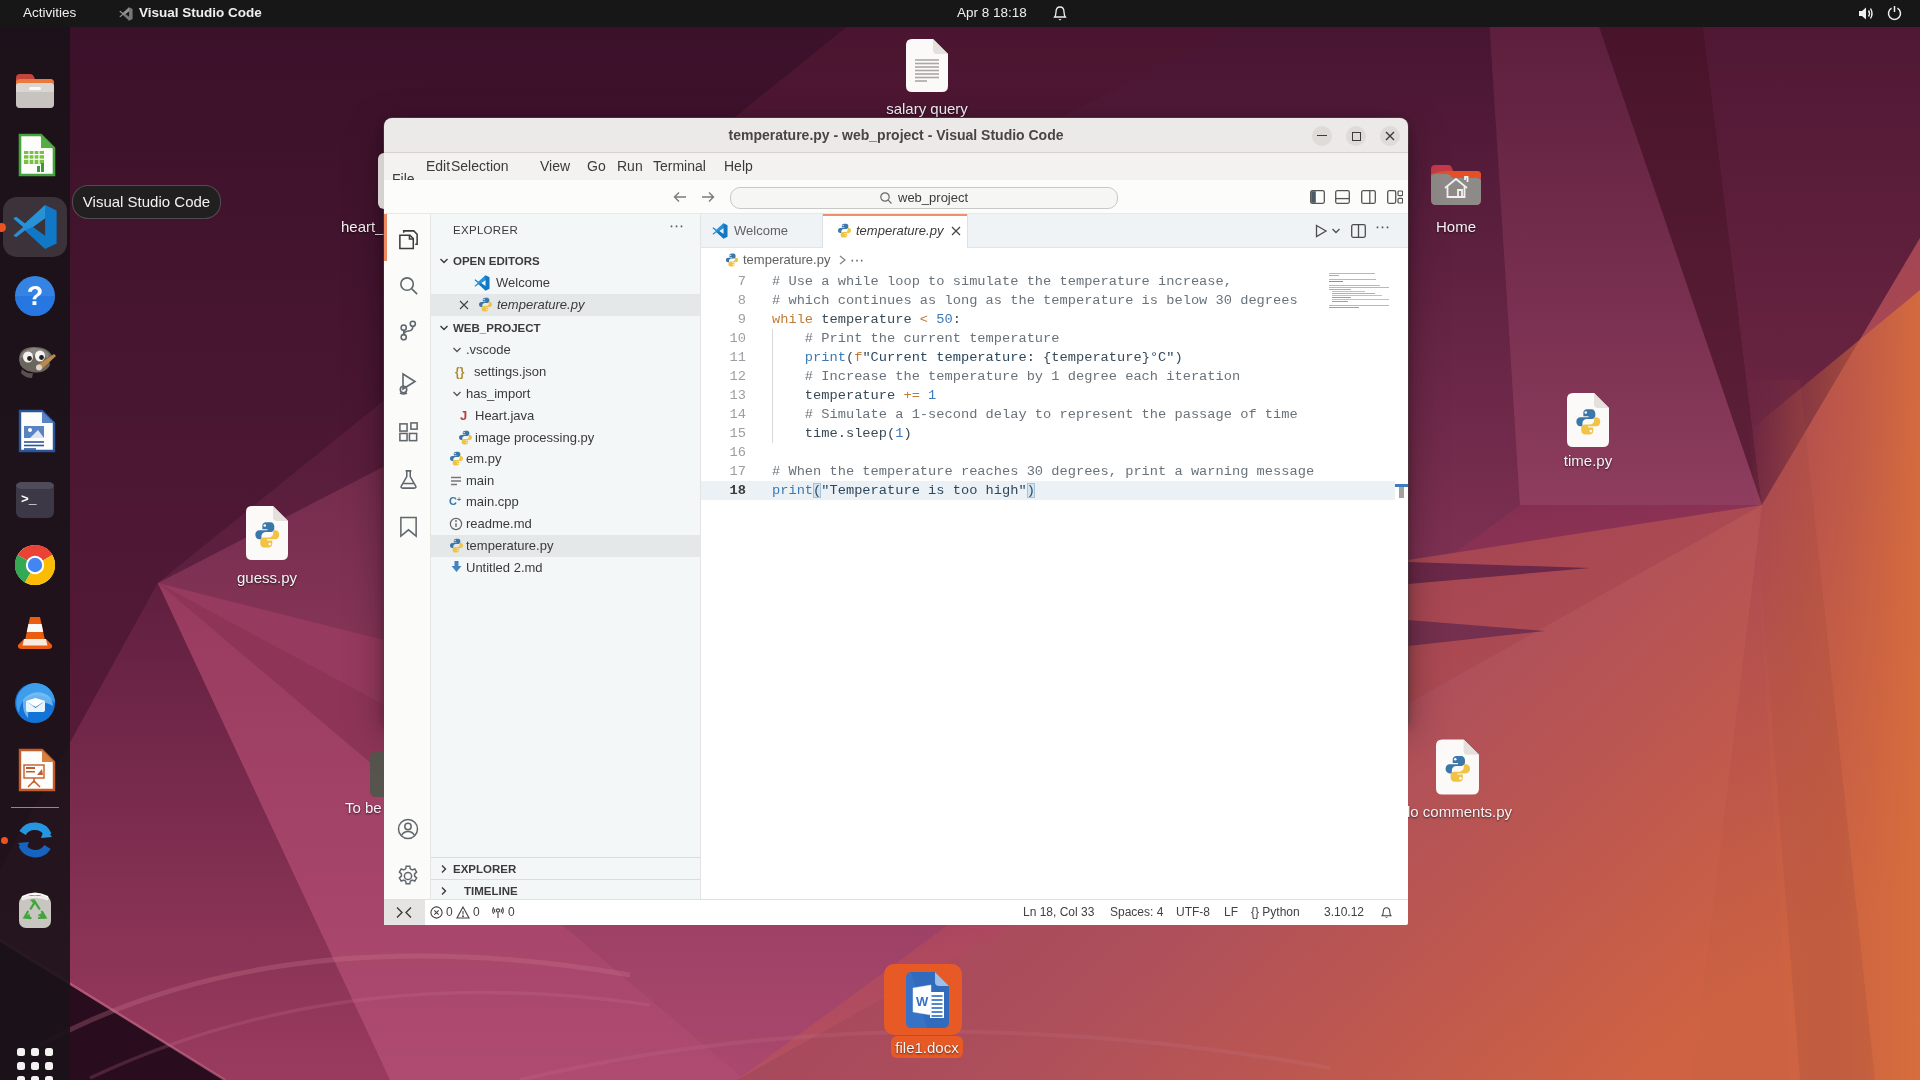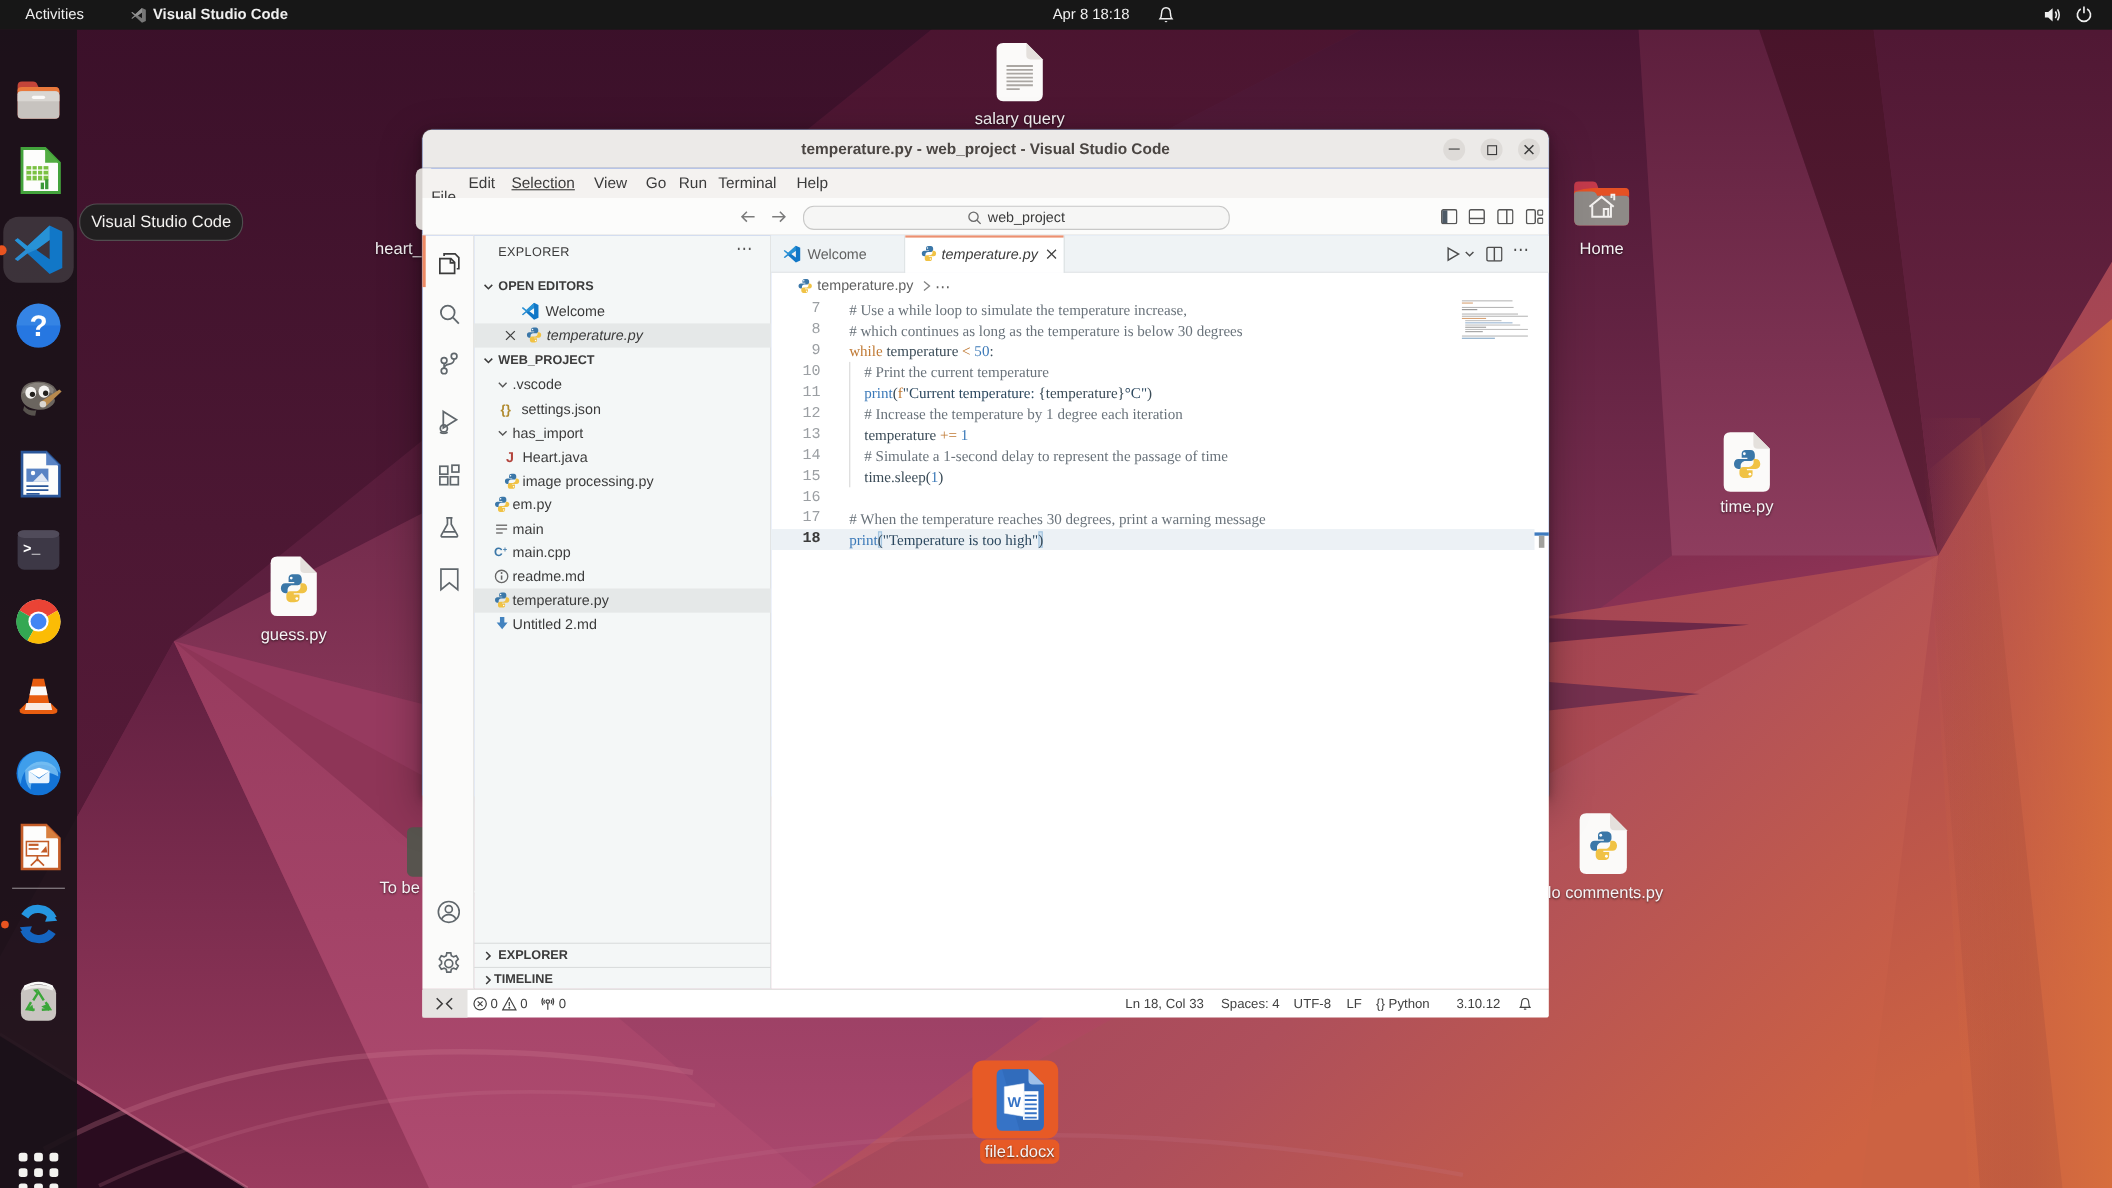--- a/index.html
+++ b/index.html
@@ -28,21 +28,21 @@
   #main{left:0;top:96px;width:1024px;height:685px;}
   #actbar{left:0;top:0;width:47px;height:685px;background:#FBFBFA;border-right:1px solid #E6E6E5;box-sizing:border-box;}
   #sidebar{left:47px;top:0;width:270px;height:685px;background:#F4F7F7;border-right:1px solid #E2E4E4;box-sizing:border-box;
     font-size:13px;color:#3B3B3B;}
   #editor{left:317px;top:0;width:707px;height:685px;background:#fff;}
   #statusbar{left:0;top:781px;width:1024px;height:26px;background:#FFF;border-top:1px solid #E3E1E0;box-sizing:border-box;
     font-size:12px;color:#424242;border-radius:0 0 2px 2px;}
   .srow{position:absolute;top:5px;white-space:nowrap;}
   
   .cmt{color:#6A737B}.kw{color:#C07A35}.idn{color:#3A4B57}.num{color:#3B79B8}.str{color:#2C485F}
-  .codeline{position:absolute;left:71px;white-space:pre;font-family:Liberation Serif, serif;
+  .codeline{position:absolute;left:71px;white-space:pre;font-family:Liberation Mono, monospace;
     font-size:13.7px;line-height:19px;height:19px;letter-spacing:0;}
   .lnum{position:absolute;width:45px;text-align:right;color:#9B9FA3;font-family:"Liberation Mono",monospace;
     font-size:13.7px;line-height:19px;height:19px;}
   
   .trow{position:absolute;left:0;width:270px;height:22px;line-height:22px;white-space:nowrap;}
   .trow .ic{position:absolute;top:3px;}
   .sel{background:#E5E8E8;}
   .chev{position:absolute;top:5px;width:12px;height:12px;}
   .shead{font-weight:bold;font-size:11.5px;color:#3B3B3B;}
 </style>
@@ -411,21 +411,21 @@
       </div>
     <div class="wbtn" style="left:996px;">
       <svg class="a" style="left:5px;top:5px" width="10" height="10" viewBox="0 0 10 10">
           <path d="M1 1 L9 9 M9 1 L1 9" stroke="#3B3B3B" stroke-width="1.4"></path>
         </svg>
     </div>
   </div>
   <div class="a" id="menubar">
     <span style="left:8px;margin-top:13px;">File</span>
       <span style="left:42px;">Edit</span>
-      <span style="left:81px;text-decoration:underline;">Selection</span>
+      <span style="left:67px;">Selection</span>
     <span style="left:156px;">View</span>
       <span style="left:203px;">Go</span>
       <span style="left:233px;">Run</span>
     <span style="left:269px;">Terminal</span>
       <span style="left:340px;">Help</span>
   </div>
   <div class="a" id="navrow">
     <svg class="a" style="left:288px;top:9px" width="16" height="16" viewBox="0 0 16 16">
         <path d="M14 8 H3 M7 3.5 L2.5 8 L7 12.5" stroke="#7B7B7B" stroke-width="1.4" fill="none"></path>
       </svg>
@@ -603,21 +603,21 @@
         <svg class="chev" style="left:7px;" viewBox="0 0 12 12" fill="none" stroke="#3B3B3B" stroke-width="1.4">
             <path d="M4 2.5 L7.5 6 L4 9.5"></path>
           </svg>
         <span class="shead" style="position:absolute;left:22px;">EXPLORER</span>
       </div>
       <div class="a" style="left:0;top:665px;width:270px;height:1px;background:#DADDDD;"></div>
       <div class="trow" style="top:666px;">
         <svg class="chev" style="left:7px;" viewBox="0 0 12 12" fill="none" stroke="#3B3B3B" stroke-width="1.4">
             <path d="M4 2.5 L7.5 6 L4 9.5"></path>
           </svg>
-        <span class="shead" style="position:absolute;left:18px;">TIMELINE</span>
+        <span class="shead" style="position:absolute;left:33px;">TIMELINE</span>
       </div>
     </div>
     <div class="a" id="editor">
       <div class="a" style="left:0;top:0;width:707px;height:34px;background:#EFF3F5;"></div>
       <div class="a" style="left:0;top:33px;width:122px;height:1px;background:#E2E5E7;"></div>
       <div class="a" style="left:266px;top:33px;width:441px;height:1px;background:#E2E5E7;"></div>
       <div class="a" style="left:121px;top:0;width:1px;height:34px;background:#DDE1E3;"></div>
       <svg class="a" style="left:11px;top:9px" width="16" height="16" viewBox="0 0 100 100">
           <use href="#vsclogo"></use>
         </svg>

